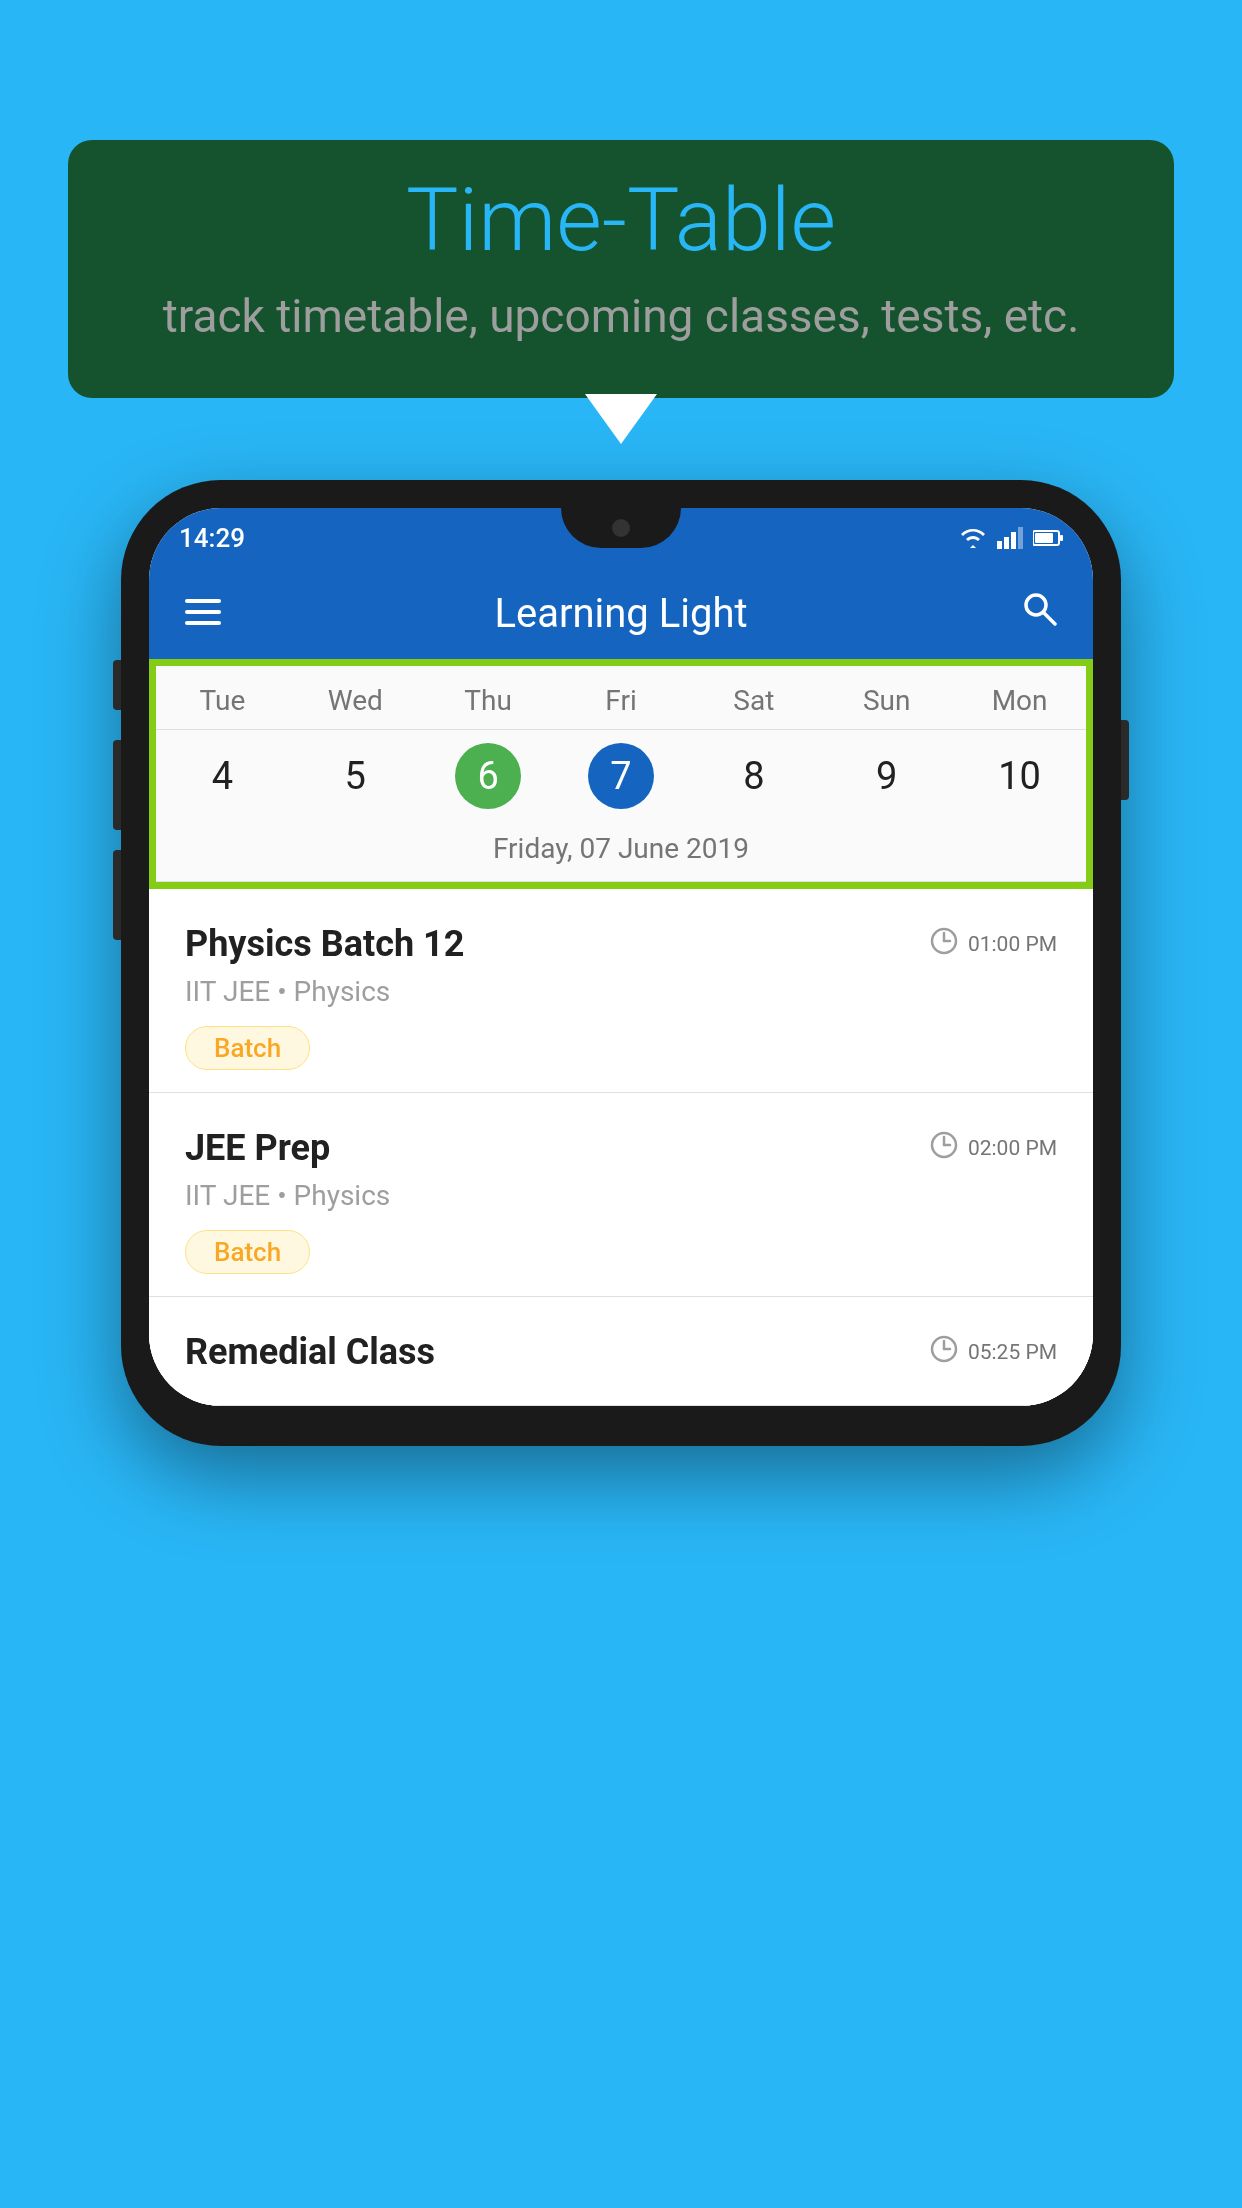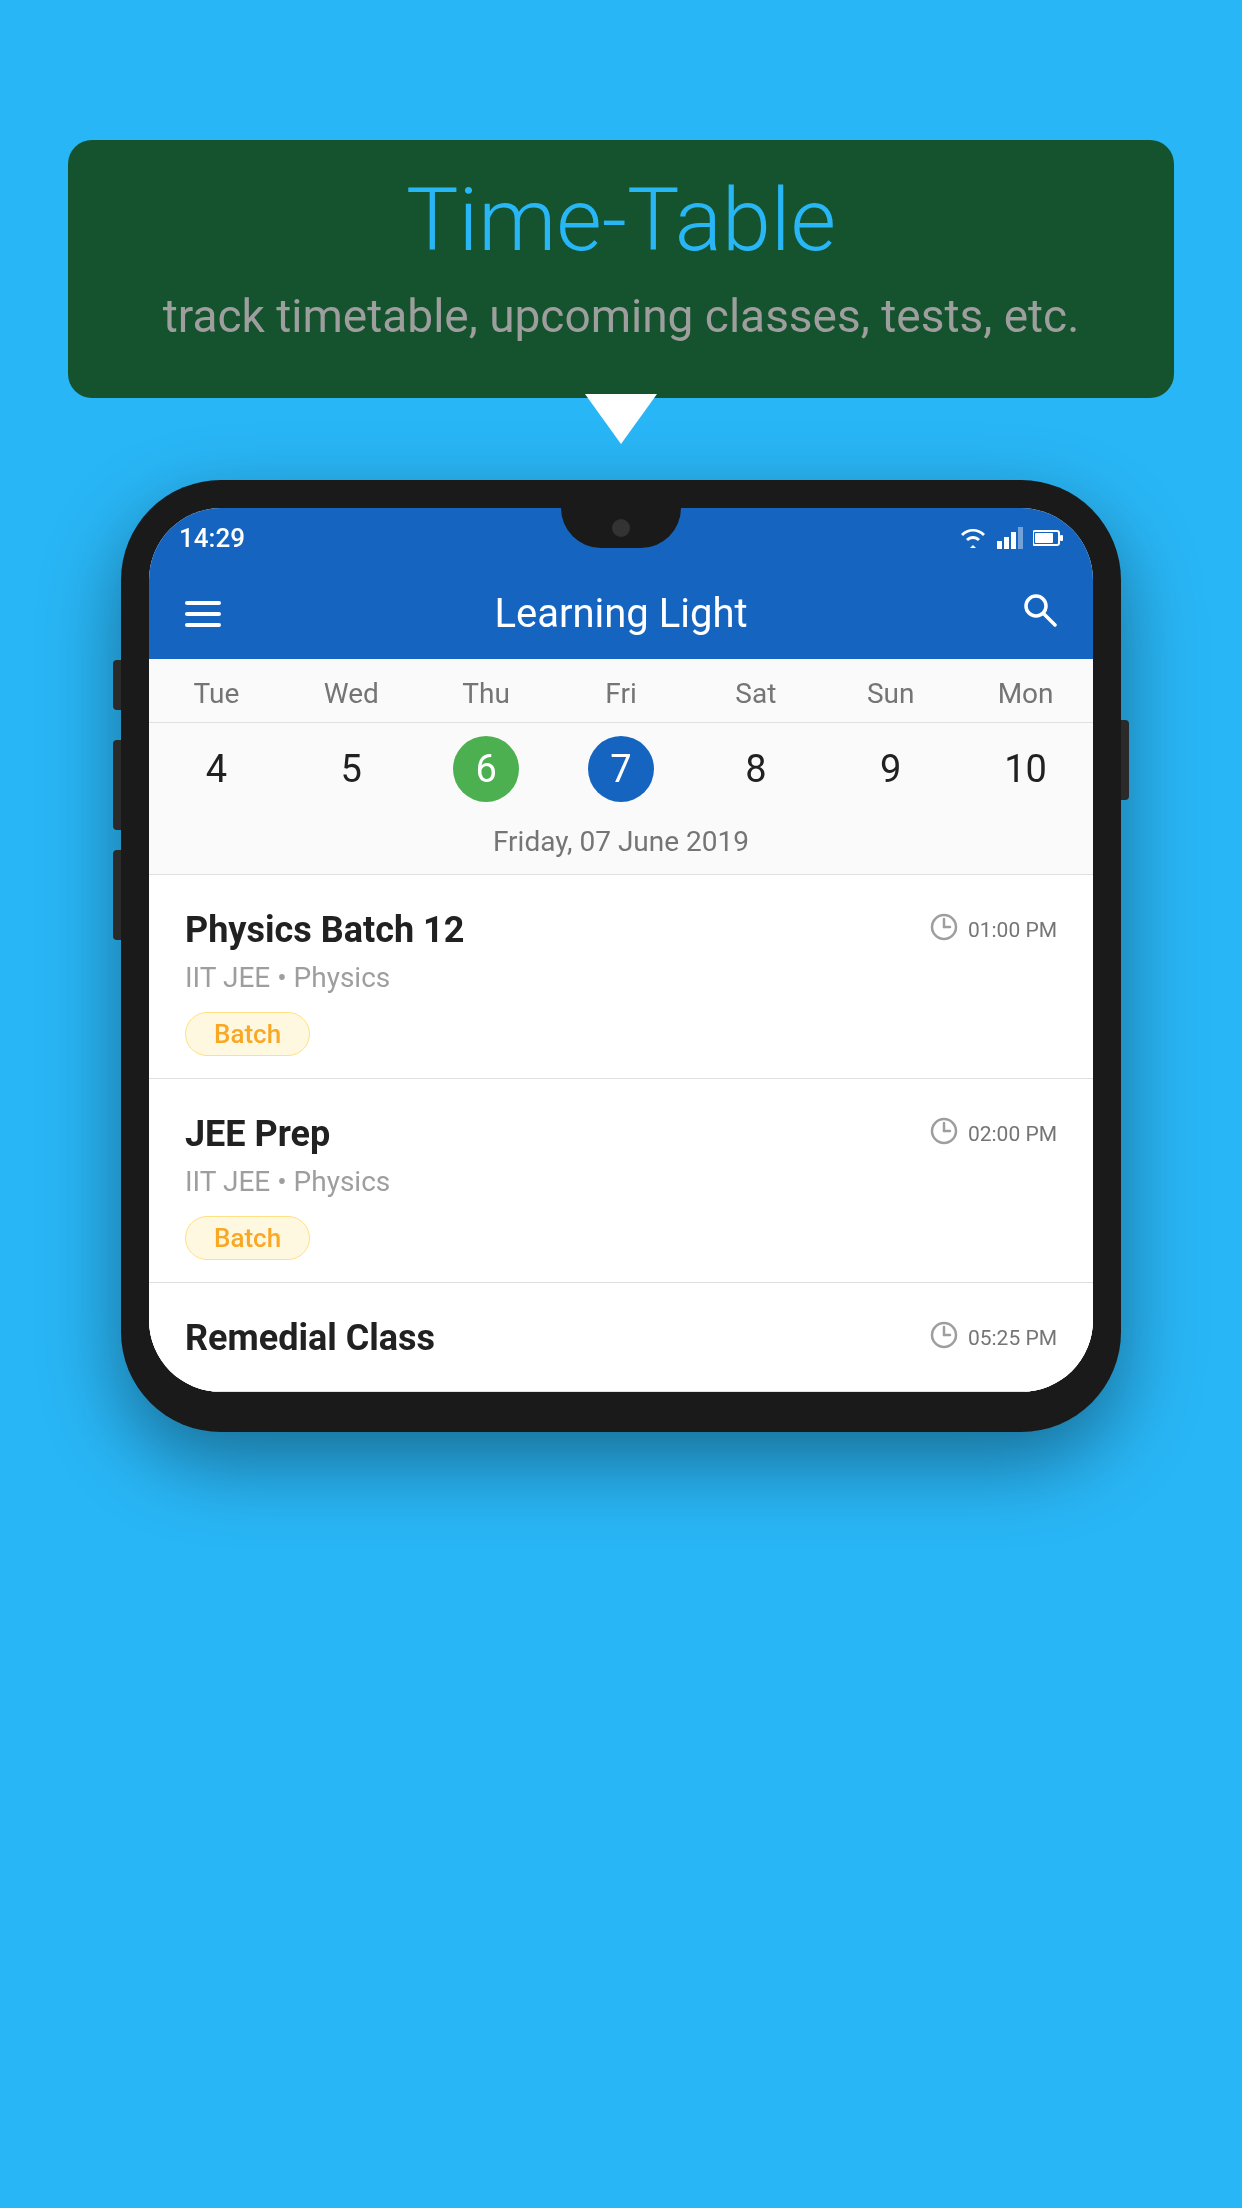--- a/index.html
+++ b/index.html
@@ -117,21 +117,21 @@
       display: flex;
       align-items: center;
       gap: 10px;
     }
 
     
     .app-bar {
       background: #1565C0;
       padding: 22px 36px;
       display: flex;
-      align-items: center;
+      align-items: flex-start;
       justify-content: space-between;
     }
 
     .app-bar-title {
       color: white;
       font-size: 40px;
       font-weight: 400;
     }
 
     .hamburger-icon {
@@ -141,22 +141,22 @@
     }
 
     .search-icon {
       color: white;
       font-size: 38px;
       cursor: pointer;
     }
 
     
     .calendar-strip {
-      background: #a21caf;
-      padding: 0;
+      background: #84cc16;
+      padding: 7px;
     }
 
     .day-headers {
       display: grid;
       grid-template-columns: repeat(7, 1fr);
       background: #FAFAFA;
       border-bottom: 1px solid #E0E0E0;
     }
 
     .day-header {

